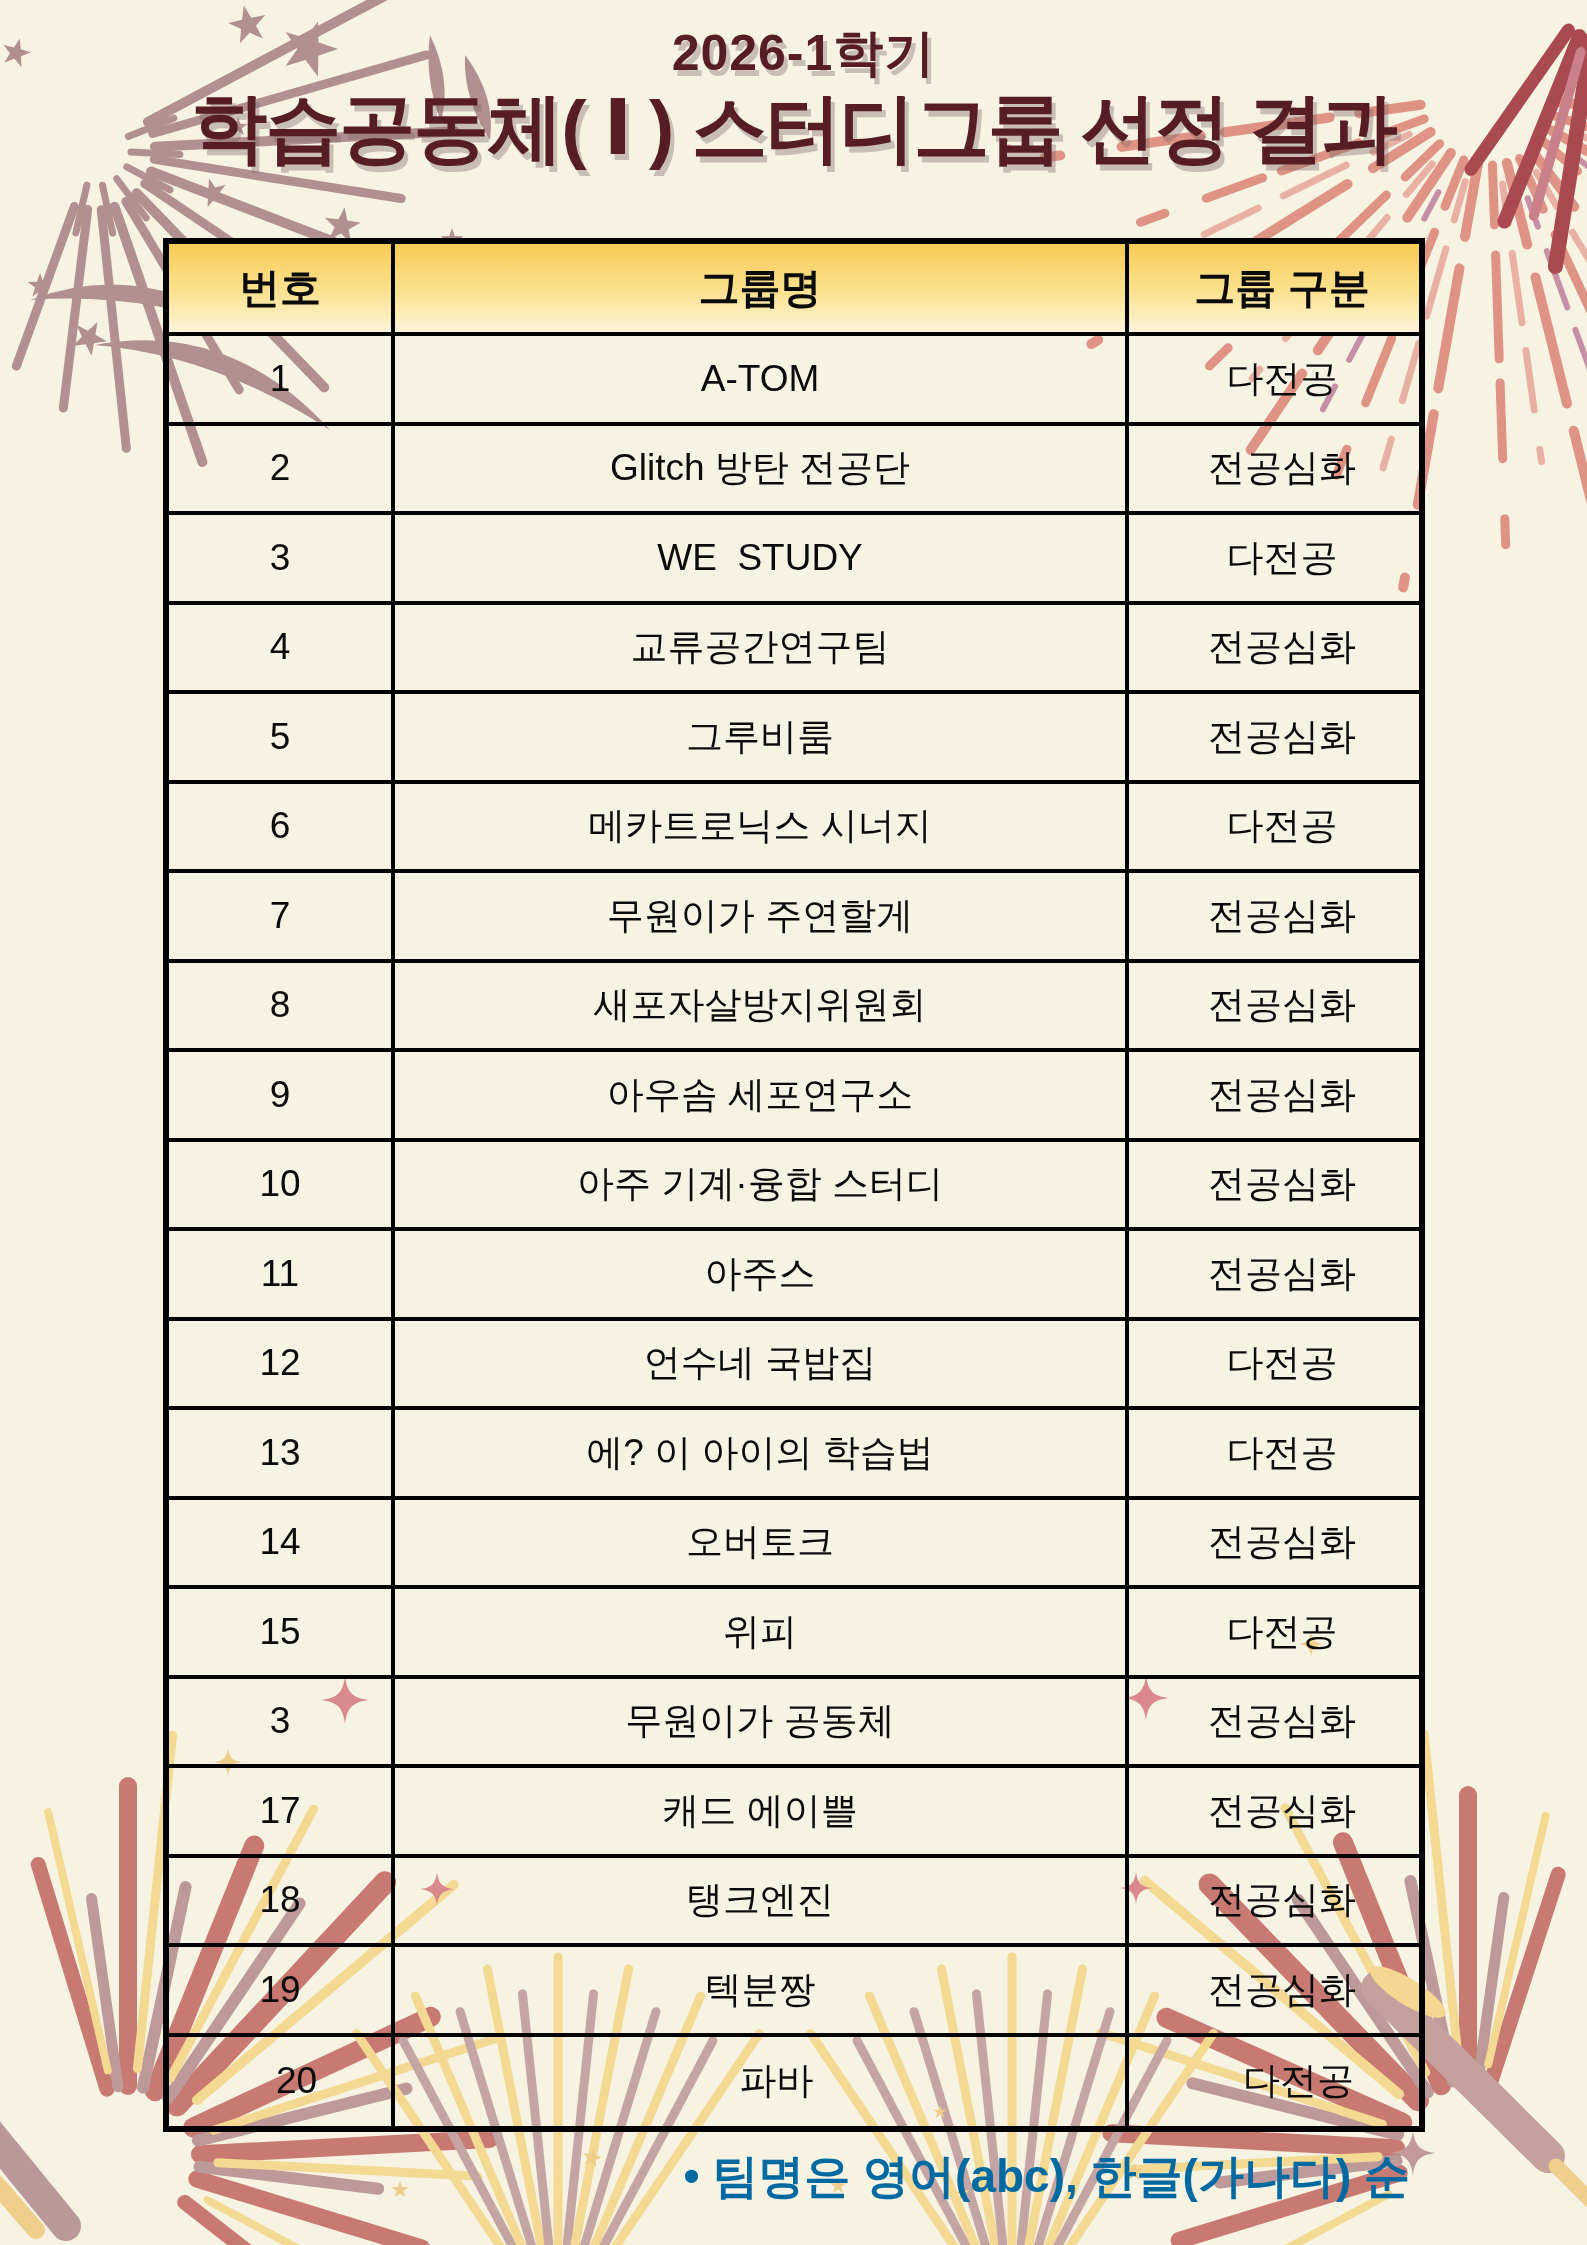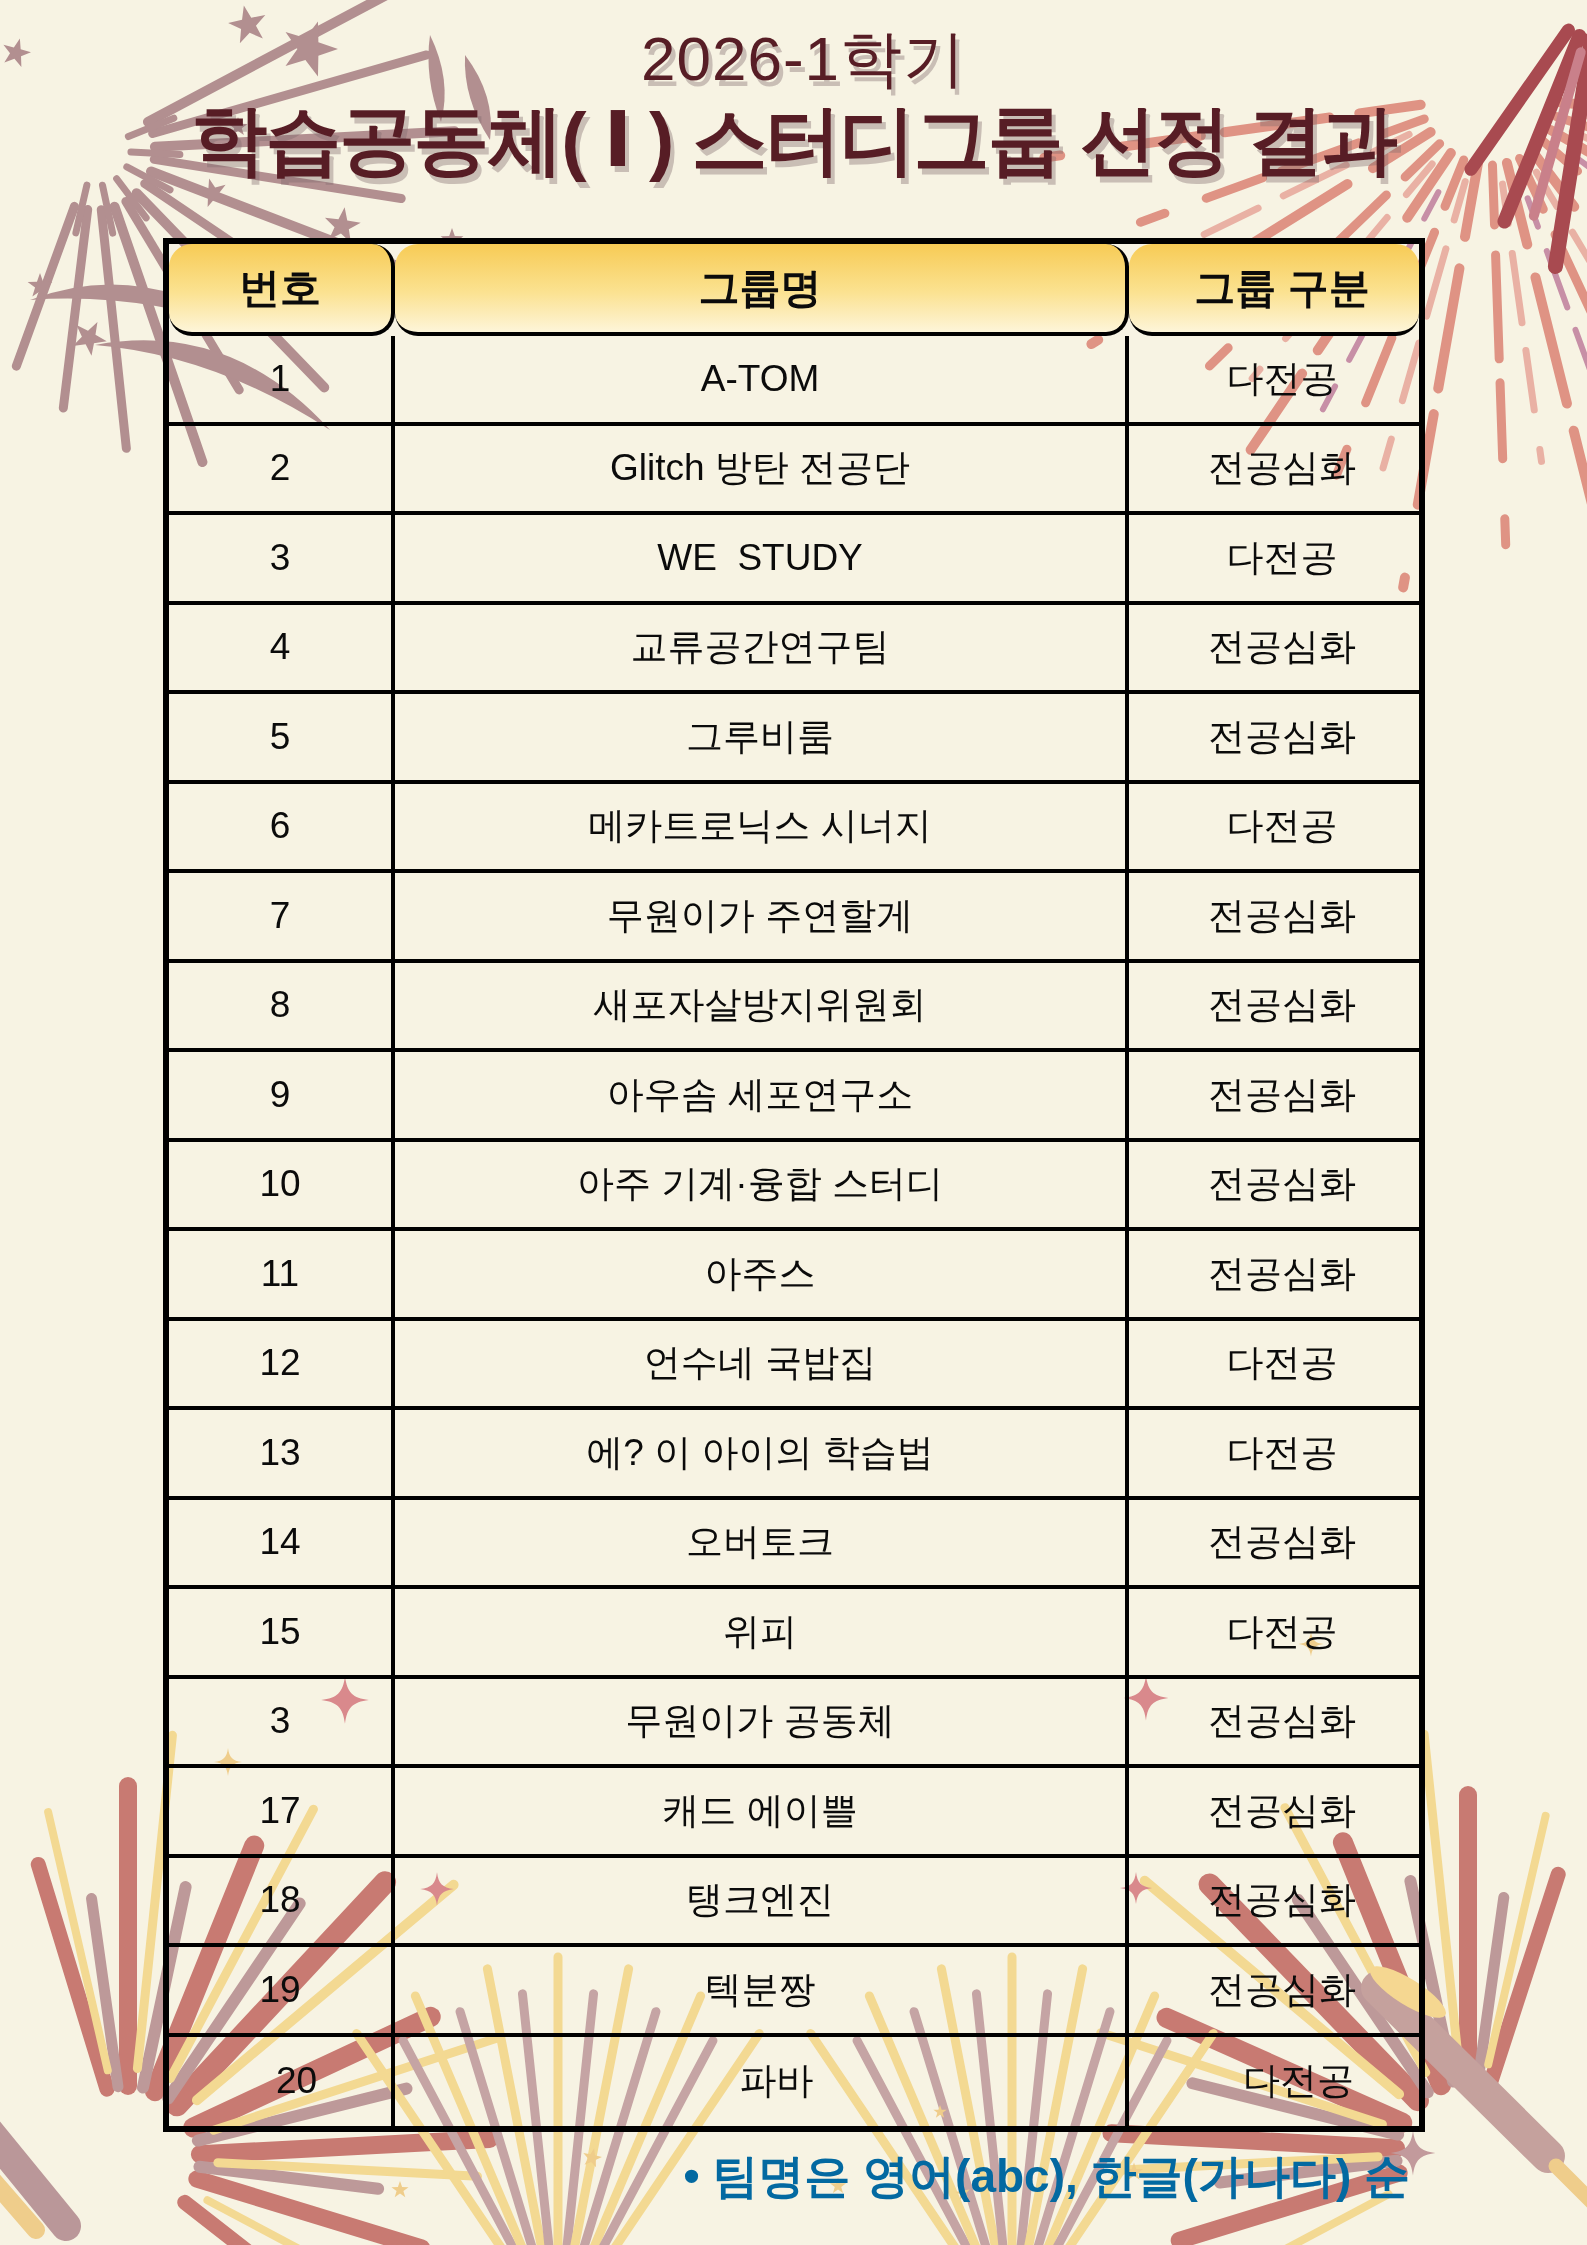--- a/index.html
+++ b/index.html
@@ -4,21 +4,21 @@
 <style>
   html,body{margin:0;padding:0;background:#e8e4d4;}
   .page{
     position:relative;width:1587px;height:2245px;margin:0 auto;
     background:#F7F3E3;overflow:hidden;
     font-family:"Liberation Sans","DejaVu Sans",sans-serif;
   }
   .deco{position:absolute;left:0;top:0;width:1587px;height:2245px;z-index:1;}
   .title-block{position:absolute;left:0;top:28px;width:100%;text-align:center;z-index:3;color:#571D25;}
   .title-line1{
-    font-size:62px;font-weight:400;letter-spacing:1px;line-height:1.0;
+    font-size:50px;font-weight:700;letter-spacing:1px;line-height:1.0;
     text-shadow:4px 6px 0 rgba(125,105,108,.38);
     padding-left:20px;
   }
   .title-line2{
     margin-top:12px;font-size:76px;font-weight:900;letter-spacing:-2px;line-height:1.0;
     text-shadow:4px 6px 0 rgba(125,105,108,.38);white-space:nowrap;
   }
   .results-table{
     position:absolute;left:163px;top:238px;width:1262px;z-index:2;
     border:6px solid #000;box-sizing:border-box;
@@ -27,21 +27,21 @@
   }
   .hcell,.cell{
     display:flex;align-items:center;justify-content:center;
     border-right:4px solid #000;border-bottom:4px solid #000;
     box-sizing:border-box;color:#0b0b0b;white-space:pre;
   }
   .hcell:nth-child(3n),.cell:nth-child(3n){border-right:none;padding-left:16px;}
   .cell:nth-last-child(-n+3){border-bottom:none;margin-left:33px;}
   .hcell{
     background:linear-gradient(180deg,#F7CB55 0%,#FBE291 55%,#FDF5D9 100%);
-    font-size:41px;font-weight:700;border-radius:23px;
+    font-size:41px;font-weight:700;
   }
   .cell{font-size:37px;font-weight:400;background:transparent;}
   .footer-note{
     position:absolute;right:177px;top:2146px;z-index:3;
     font-size:46px;font-weight:700;color:#0369a1;white-space:nowrap;
   }
 </style>
 </head>
 <body>
 

